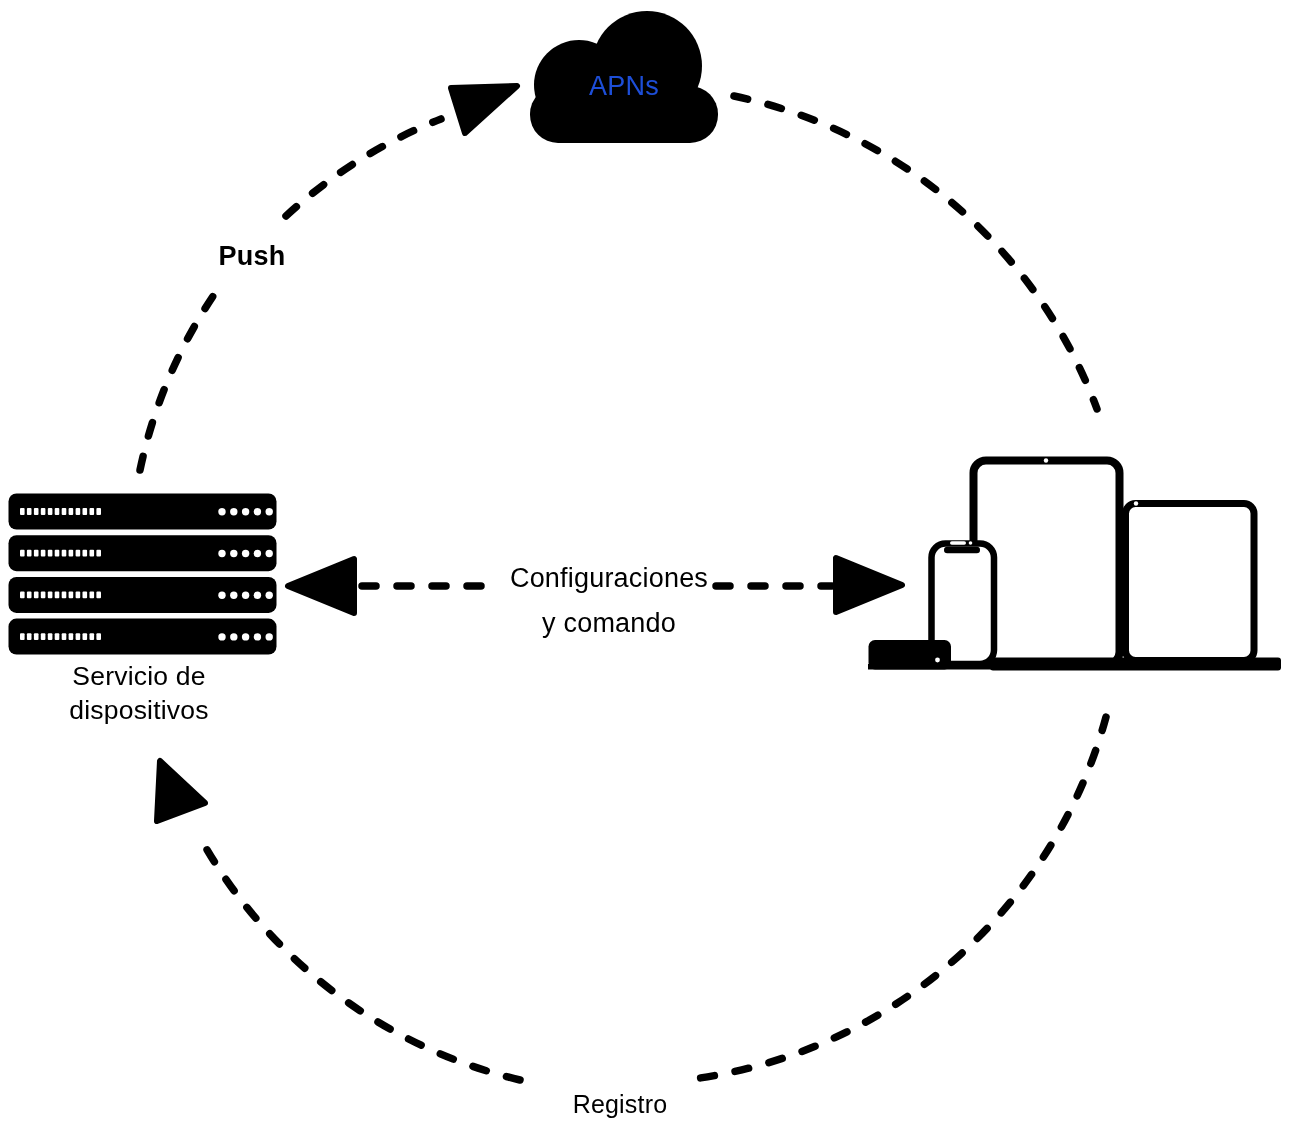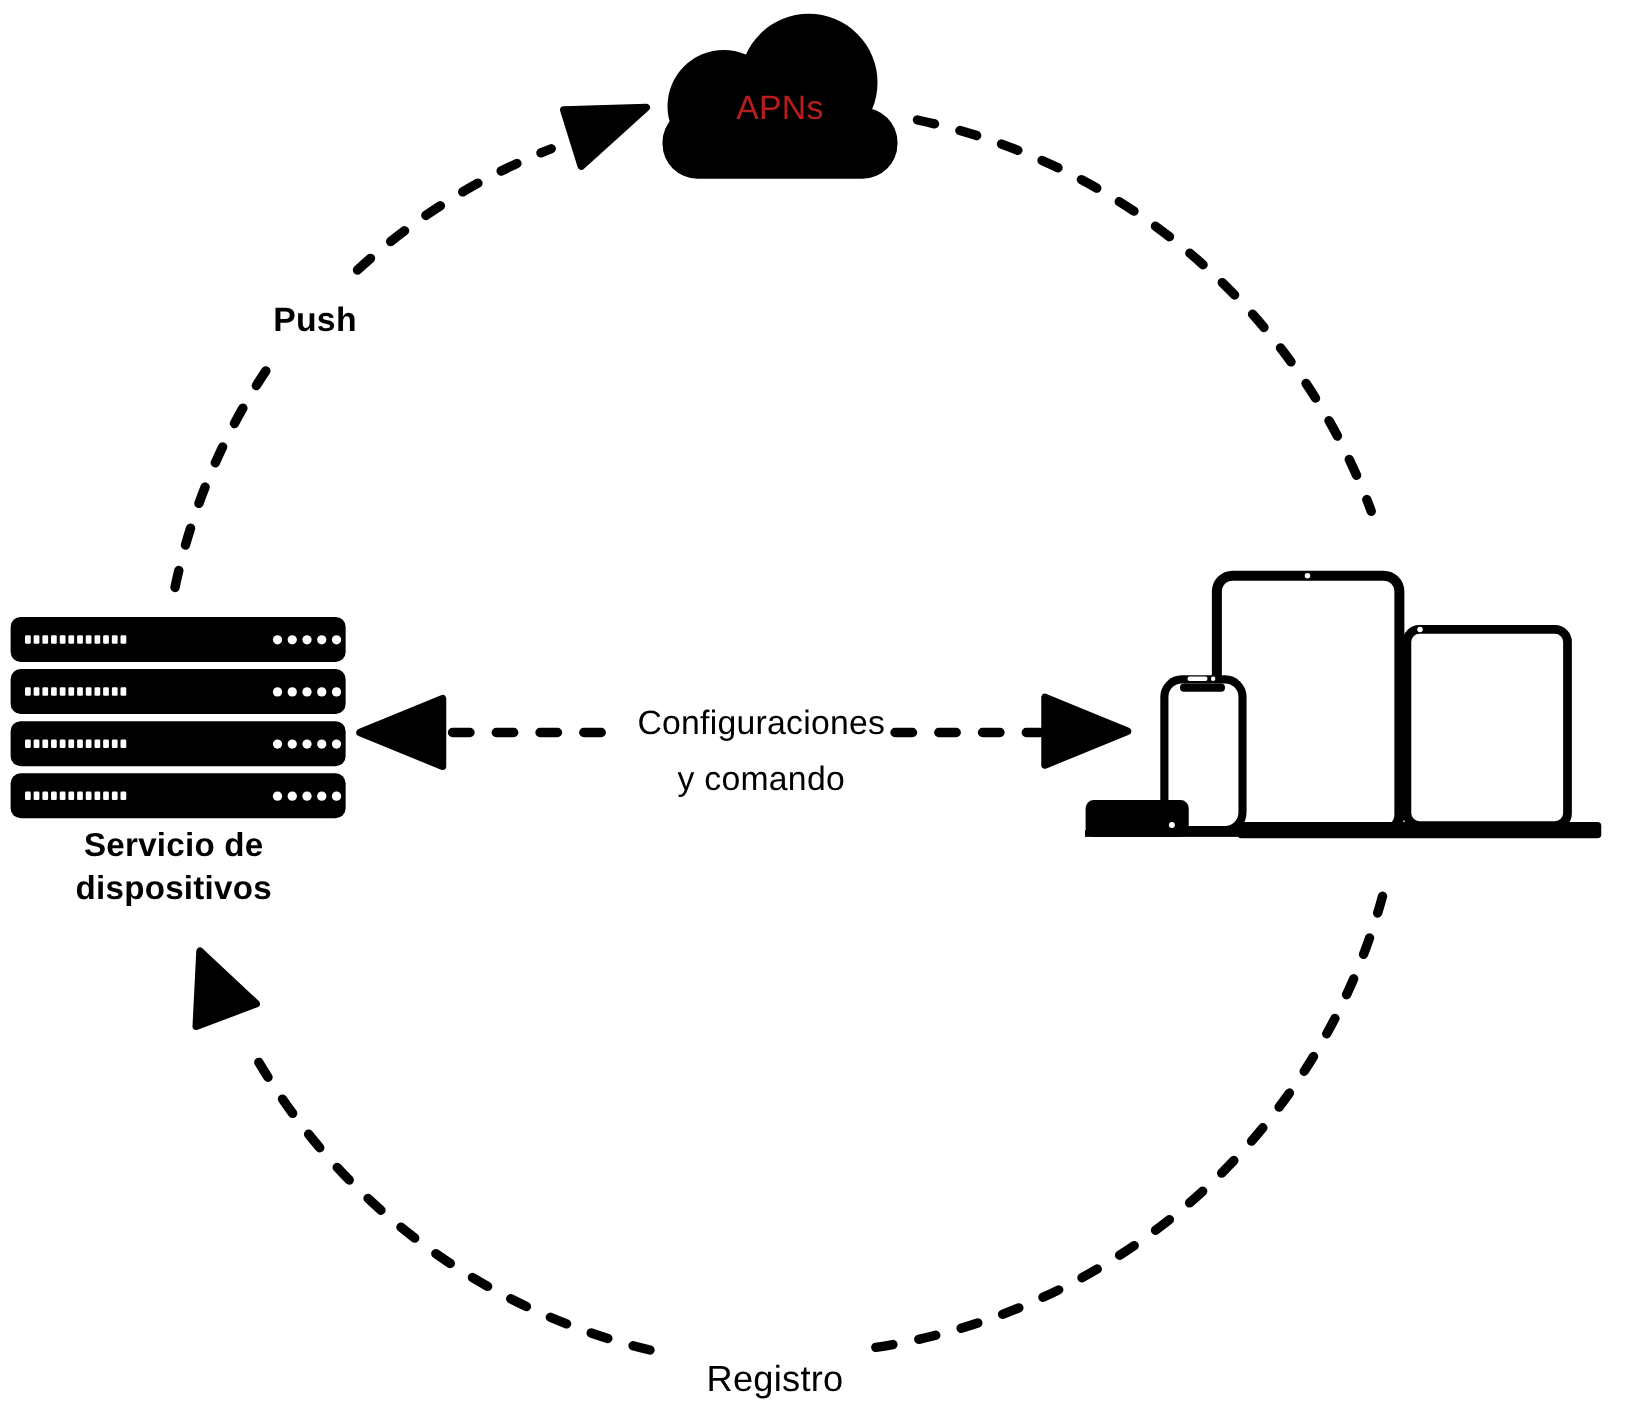--- a/index.html
+++ b/index.html
@@ -6,27 +6,27 @@
   .canvas{
     position:relative;
     width:1303px;height:1136px;
     background:#ffffff;
     font-family:"Liberation Sans", sans-serif;
     color:#000000;
     overflow:hidden;
   }
   .layer{position:absolute;left:0;top:0;}
   .lbl{position:absolute;text-align:center;letter-spacing:.2px;}
-  .lbl-apns{left:530px;top:70px;width:188px;font-size:27px;line-height:32px;color:#b91c1c;}
+  .lbl-apns{left:530px;top:70px;width:188px;font-size:27px;line-height:32px;color:#1d4ed8;}
   .lbl-push{left:182px;top:240px;width:140px;font-size:27px;line-height:32px;font-weight:bold;}
   .lbl-config{left:459px;top:551px;width:300px;font-size:27px;line-height:35px;}
   .lbl-config span{display:block;margin-top:10px;}
-  .lbl-registro{left:520px;top:1088px;width:200px;font-size:29px;line-height:32px;}
+  .lbl-registro{left:520px;top:1088px;width:200px;font-size:25px;line-height:32px;}
   .lbl-server{left:10px;top:660px;width:258px;font-size:26.5px;line-height:33.5px;}
-  .lbl-server span{display:block;font-weight:bold;}
+  .lbl-server span{display:block;}
 </style>
 </head>
 <body>
 
 <div class="canvas">
 
   <svg class="layer" width="1303" height="1136" viewBox="0 0 1303 1136">
 
     <defs>
       <g id="rack-slab">

